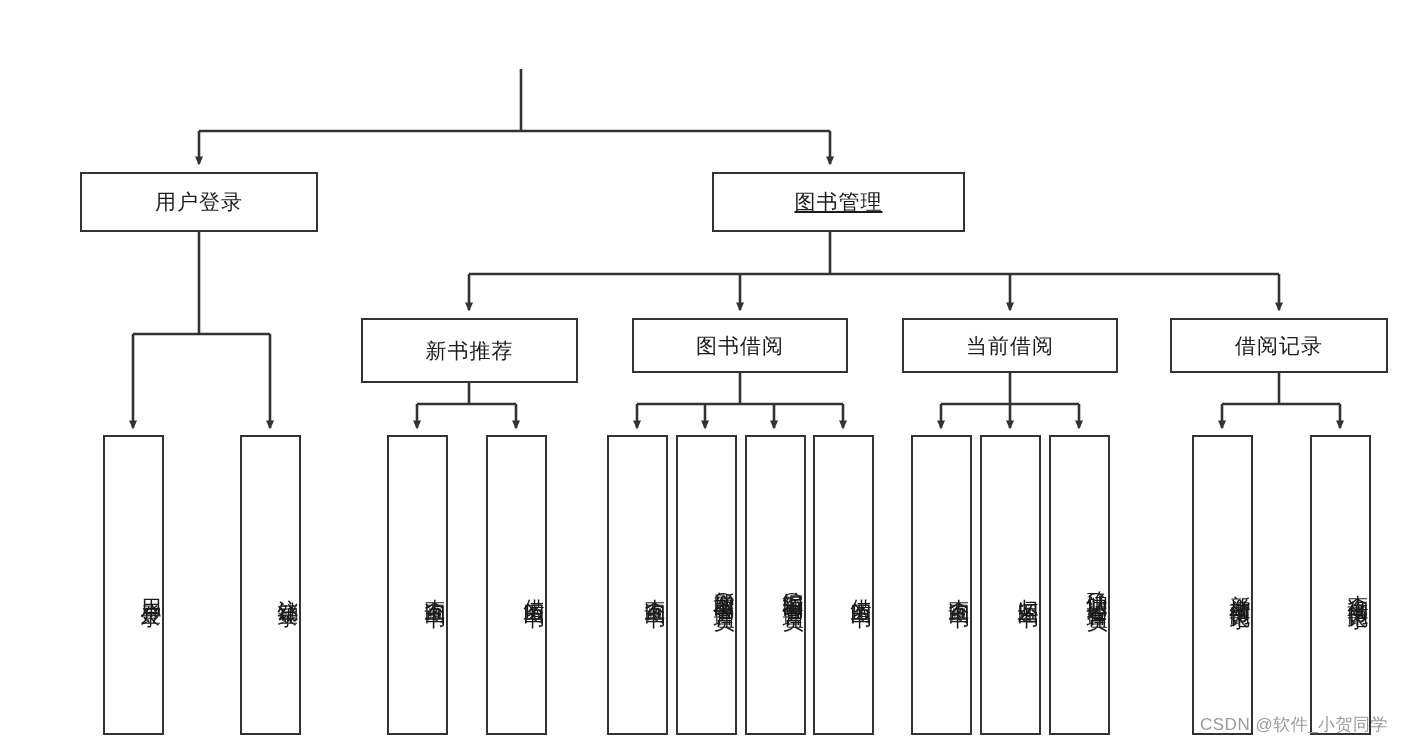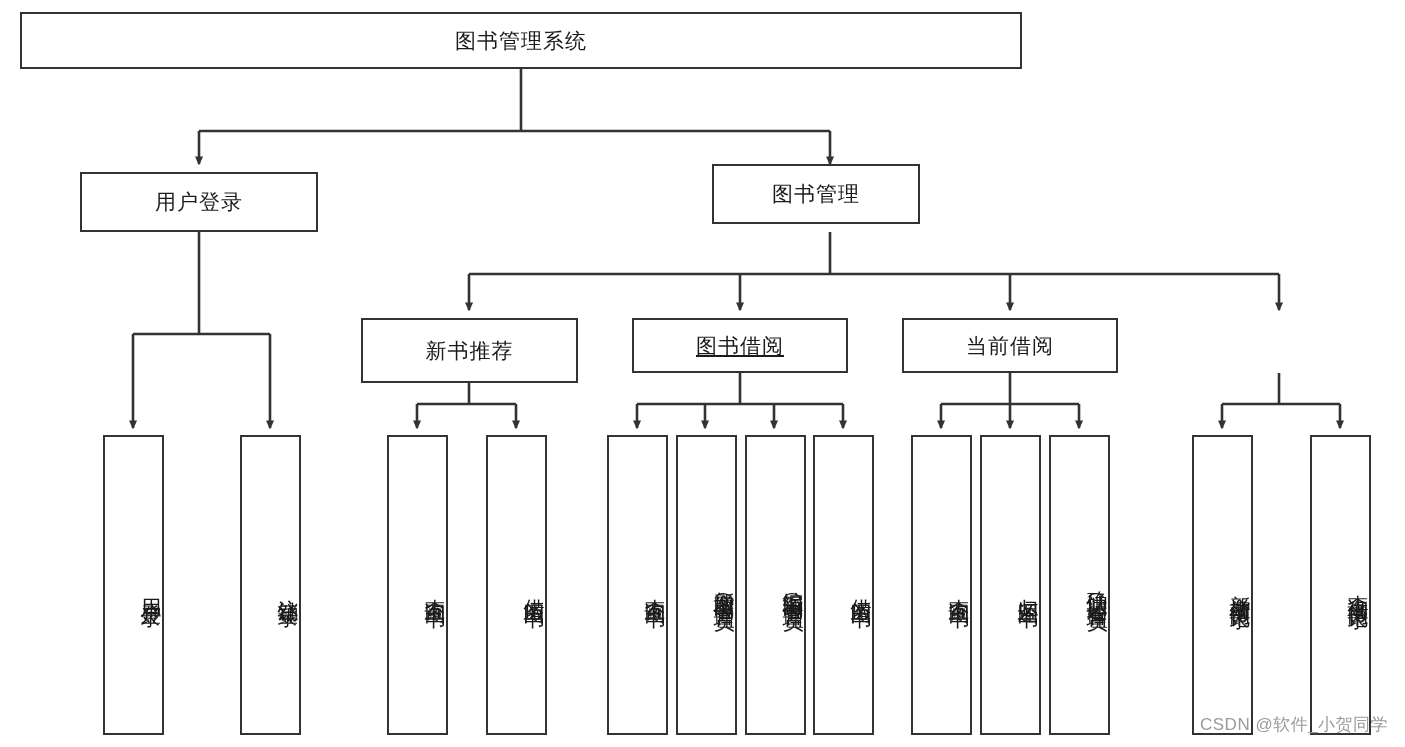--- a/index.html
+++ b/index.html
@@ -113,44 +113,44 @@
       <path d="M1010,404 L1010,428" marker-end="url(#arrow)"></path>
       <path d="M1079,404 L1079,428" marker-end="url(#arrow)"></path>
 
       <path d="M1279,373 L1279,404"></path>
       <path d="M1222,404 L1340,404"></path>
       <path d="M1222,404 L1222,428" marker-end="url(#arrow)"></path>
       <path d="M1340,404 L1340,428" marker-end="url(#arrow)"></path>
     </g>
   </svg>
 
-  <div class="node horiz" style="left:20px; top:12px; width:1002px; height:57px;">
-    <span class="node-label">图书管理系统</span>
-  </div>
 
   <div class="node horiz" style="left:80px; top:172px; width:238px; height:60px;">
     <span class="node-label">用户登录</span>
   </div>
 
-  <div class="node horiz" style="left:712px; top:164px; width:208px; height:60px;">
+  <div class="node horiz" style="left:712px; top:172px; width:253px; height:60px;text-decoration:underline;">
     <span class="node-label">图书管理</span>
   </div>
 
   <div class="node horiz" style="left:361px; top:318px; width:217px; height:65px;">
     <span class="node-label">新书推荐</span>
   </div>
 
-  <div class="node horiz" style="left:632px; top:318px; width:216px; height:55px;text-decoration:underline;">
+  <div class="node horiz" style="left:632px; top:318px; width:216px; height:55px;">
     <span class="node-label">图书借阅</span>
   </div>
 
   <div class="node horiz" style="left:902px; top:318px; width:216px; height:55px;font-family:Liberation Mono, monospace;">
     <span class="node-label">当前借阅</span>
   </div>
 
+  <div class="node horiz" style="left:1170px; top:318px; width:218px; height:55px;">
+    <span class="node-label">借阅记录</span>
+  </div>
 
   <div class="node vert" style="left:103px; top:435px; width:61px; height:300px;">
     <span class="node-label">用户登录</span>
   </div>
 
   <div class="node vert" style="left:240px; top:435px; width:61px; height:300px;">
     <span class="node-label">注销登录</span>
   </div>
 
   <div class="node vert" style="left:387px; top:435px; width:61px; height:300px;">

